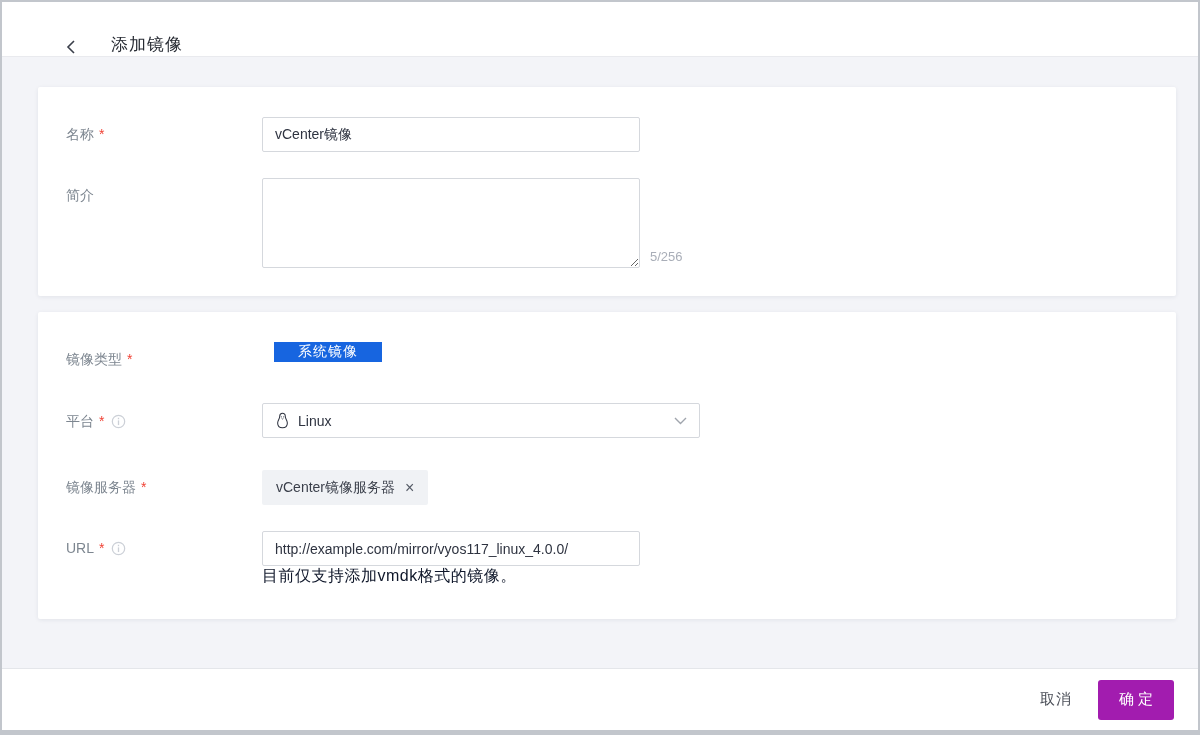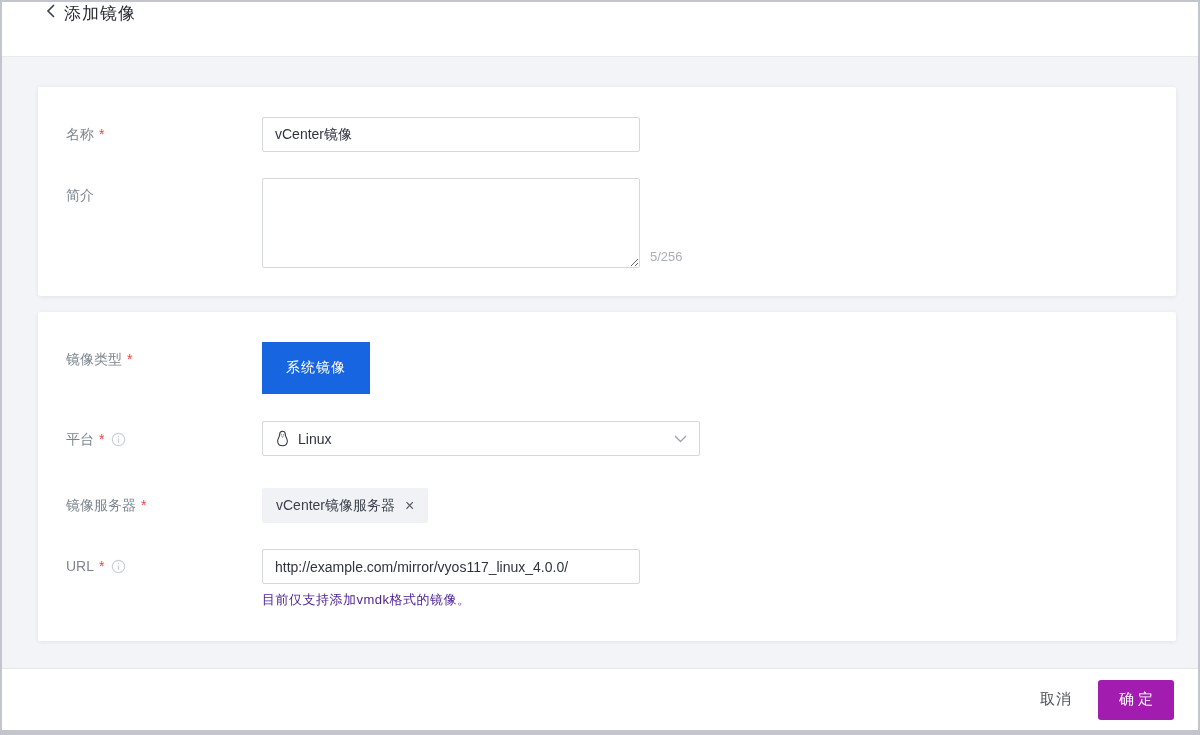--- a/index.html
+++ b/index.html
@@ -13,22 +13,22 @@
     border: 2px solid #c2c6cc;
     border-bottom-width: 5px;
     display: flex; flex-direction: column;
     background: #f3f4f8;
   }
   
   .header {
     height: 55px; flex: 0 0 55px;
     background: #ffffff;
     border-bottom: 1px solid #e9eaee;
-    display: flex; align-items: flex-start;
-    padding-left: 40px; gap: 4px;
+    display: flex; align-items: flex-end;
+    padding-left: 60px; gap: 31px;
   }
   .back-btn {
     width: 18px; height: 18px; cursor: pointer;
     display: flex; align-items: center; justify-content: center;
   }
   .header-title {
     font-size: 17px; color: #272b33; font-weight: 500;
     letter-spacing: 1px;
   }
   
@@ -77,27 +77,28 @@
     font-family: "Liberation Sans", "DejaVu Sans", sans-serif;
     resize: both; outline: none;
   }
   .char-counter {
     font-size: 13px; color: #a9aeb8;
     margin-left: 10px; padding-bottom: 4px;
   }
   
   .toggle-group { display: flex; }
   .toggle-btn {
-    height: 52px; padding: 0 24px;
+    height: 20px; padding: 0 24px;
     display: flex; align-items: center; justify-content: center;
     font-size: 14px; cursor: pointer;
     background: #eff1f4; color: #3a3f4a;
     border: none;
     font-family: "Liberation Sans", "DejaVu Sans", sans-serif;
     letter-spacing: 1px;
+    margin-left: 12px;
   }
   .toggle-btn.selected { background: #1765e0; color: #ffffff; }
   
   .select-box {
     width: 438px; height: 35px;
     border: 1px solid #d5d8dd; border-radius: 2px;
     background: #ffffff; cursor: pointer;
     display: flex; align-items: center;
     padding: 0 12px; gap: 8px;
   }
@@ -108,22 +109,21 @@
     background: #f0f2f5; border-radius: 2px;
     padding: 0 14px; gap: 10px;
     font-size: 14px; color: #3a3f4a;
   }
   .tag-remove {
     font-size: 16px; color: #555b66; cursor: pointer;
     line-height: 1;
   }
   .url-field-wrap { display: flex; flex-direction: column; }
   .field-hint {
-    margin-top: 7px;
-    font-size: 13px; color: #4c1d95;
+    font-size: 16px; color: #0f172a;
     letter-spacing: 0.5px;
   }
   
   .footer {
     flex: 0 0 62px; height: 62px;
     background: #ffffff;
     border-top: 1px solid #e4e6ea;
     display: flex; align-items: center; justify-content: flex-end;
     padding-right: 24px; gap: 26px;
   }

